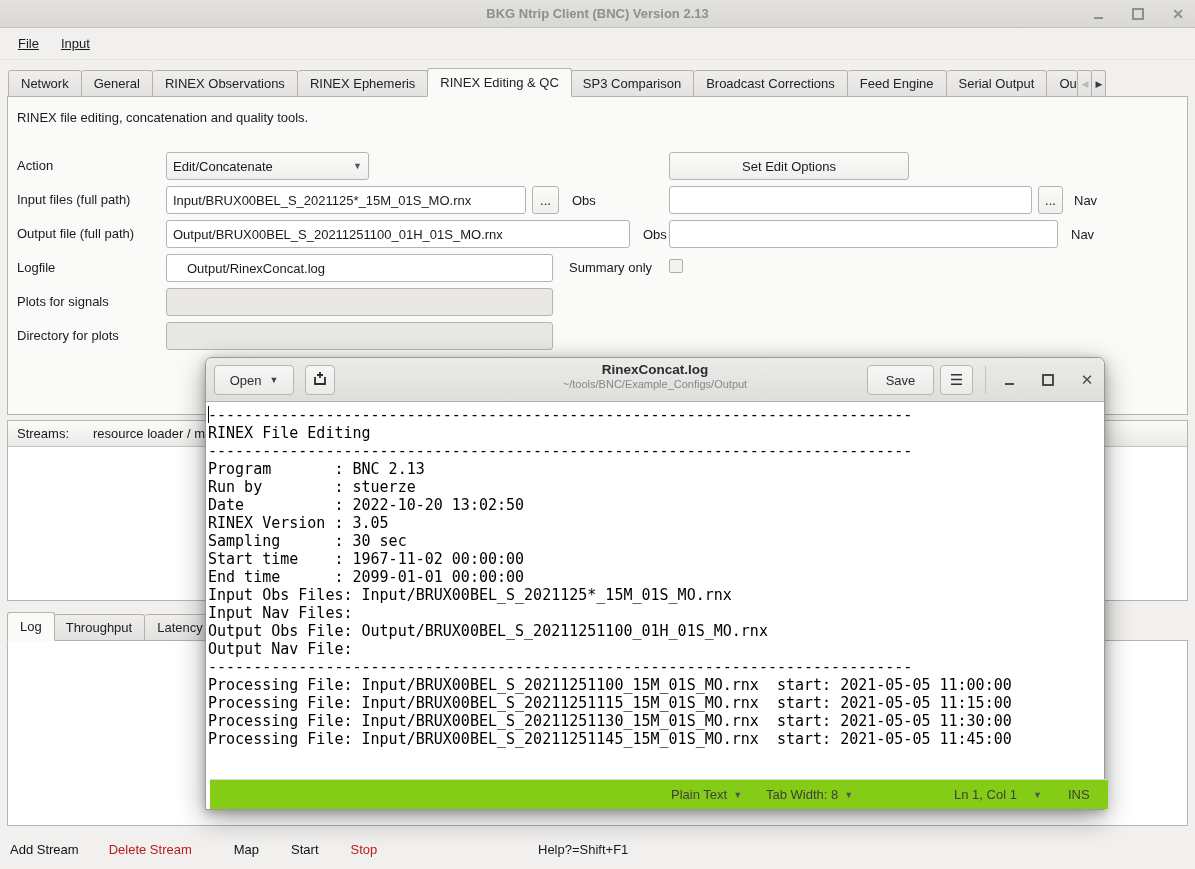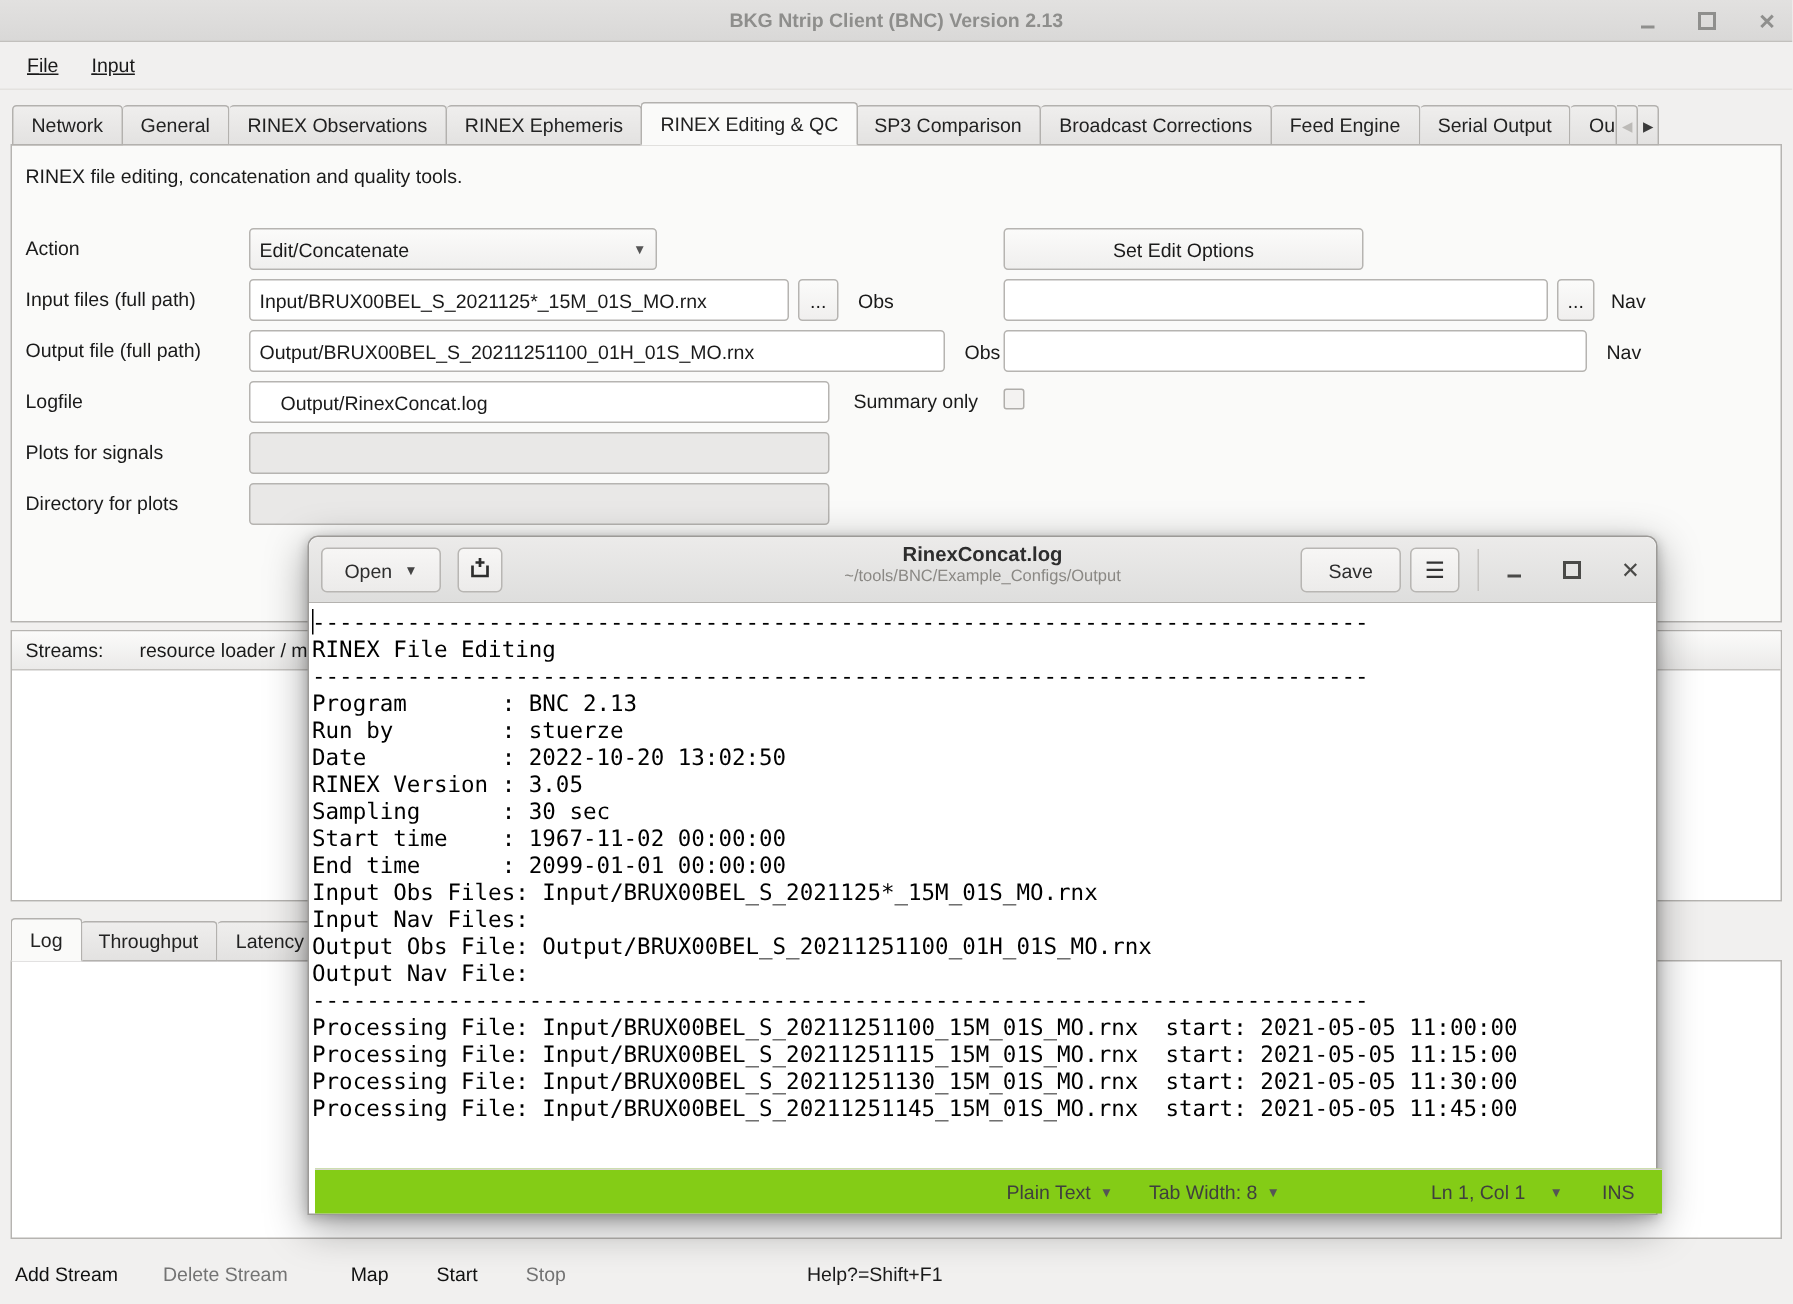--- a/index.html
+++ b/index.html
@@ -54,21 +54,21 @@
   
   .streams-box { position:absolute; left:7px; top:420px; width:1181px; height:181px; background:#fff; border:1px solid #b6b4b1; }
   .streams-header { height:26px; background:linear-gradient(#fbfbfa,#ebeae9); border-bottom:1px solid #c6c4c1;
     display:flex; align-items:center; padding-left:9px; gap:24px; white-space:nowrap; overflow:hidden;}
   .bottom-tabbar { position:absolute; left:8px; top:612px; height:29px; display:flex; align-items:flex-end; z-index:1;}
   .log-box { position:absolute; left:7px; top:640px; width:1181px; height:186px; background:#fff; border:1px solid #b6b4b1; }
 
   
   .bottombar { position:absolute; left:0; top:830px; width:1195px; height:39px; display:flex; align-items:center; }
   .bbtn { padding:0 10px; color:#111; }
-  .bbtn.disabled { color:#737373; }
+  .bbtn.disabled { color:#b91c1c; }
   .bhelp { position:absolute; left:538px; }
 
   
   .editor { position:absolute; left:205px; top:357px; width:900px; height:453px; z-index:10;
     border:1px solid #9c9a97; border-radius:7px 7px 0 0;
     box-shadow:0 8px 28px rgba(0,0,0,.38), 0 2px 8px rgba(0,0,0,.22); background:#fff; }
   .ed-header { position:relative; height:44px; background:linear-gradient(#eceBea,#dededd);
     border-bottom:1px solid #b4b2af; border-radius:7px 7px 0 0; }
   .ed-btn { position:absolute; top:7px; height:30px; background:linear-gradient(#f7f6f5,#eceBea);
     border:1px solid #b8b6b3; border-radius:4px; display:flex; align-items:center; justify-content:center; color:#2d2d2d; }
@@ -126,21 +126,21 @@
     <div class="tab clipped">Ou</div>
     <div class="tab-scroll disabled">◀</div>
     <div class="tab-scroll enabled">▶</div>
   </div>
 
   <div class="pane">
     <div class="pane-desc">RINEX file editing, concatenation and quality tools.</div>
 
     <span class="flabel" style="top:61px;">Action</span>
     <div class="frow" style="left:158px; top:55px;">
-      <div class="field combo" style="width:272px;">
+      <div class="field combo" style="width:203px;">
         <span>Edit/Concatenate</span>
         <span class="arrow">▼</span>
       </div>
     </div>
     <div class="btn" style="position:absolute; left:661px; top:55px; width:240px;">
       <span>Set Edit Options</span>
     </div>
 
     <span class="flabel" style="top:95px;">Input files (full path)</span>
     <div class="frow" style="left:158px; top:89px;">

